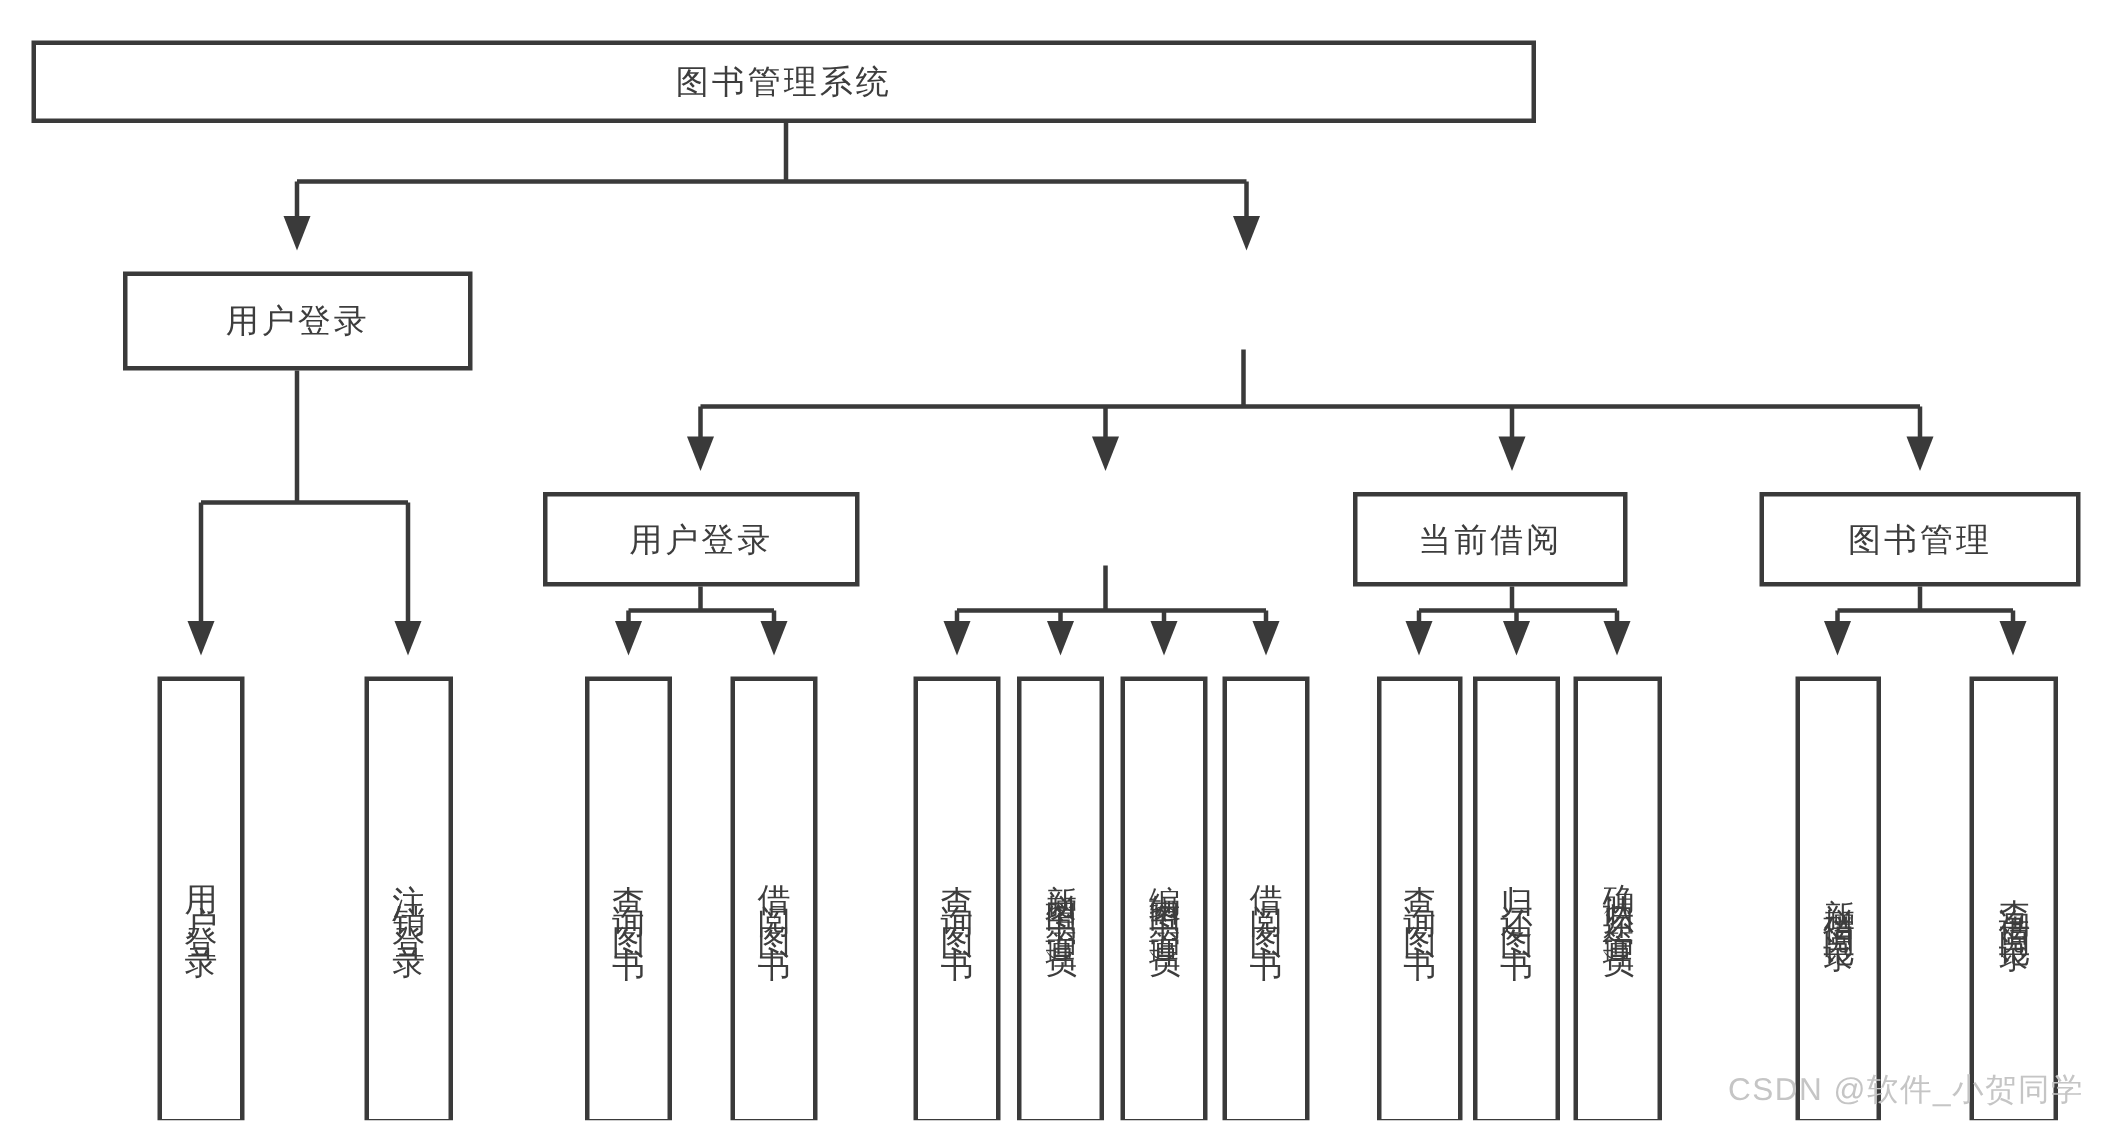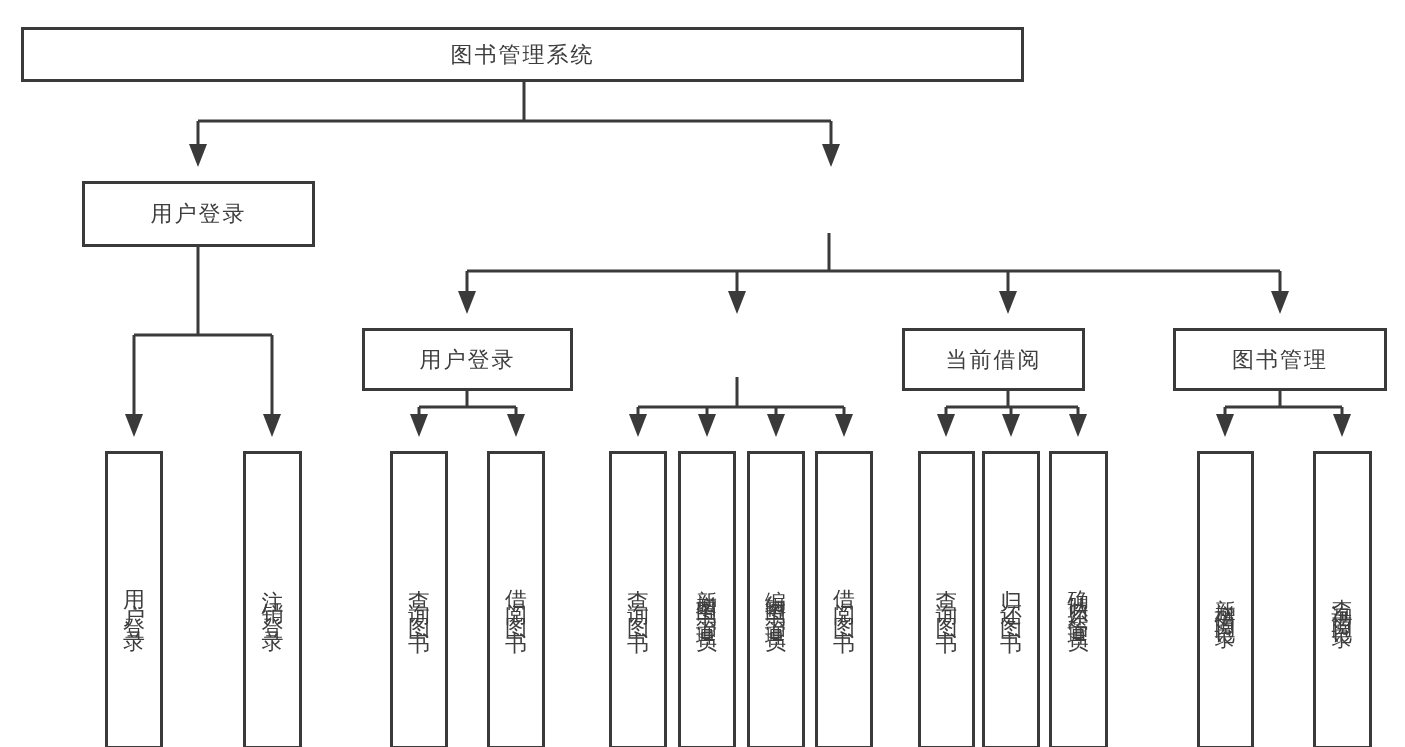--- a/index.html
+++ b/index.html
@@ -110,14 +110,15 @@
   <div class="node leaf tight" style="left:747px;top:437px;width:58px;height:298px">编辑图书（管理员）</div>
   <div class="node leaf" style="left:815px;top:437px;width:58px;height:298px">借阅图书</div>
 
   <div class="node leaf" style="left:918px;top:437px;width:57px;height:298px">查询图书</div>
   <div class="node leaf" style="left:982px;top:437px;width:58px;height:298px">归还图书</div>
   <div class="node leaf tight" style="left:1049px;top:437px;width:59px;height:298px">确认归还（管理员）</div>
 
   <div class="node leaf tight" style="left:1197px;top:437px;width:57px;height:298px">新增借阅记录</div>
   <div class="node leaf tight" style="left:1313px;top:437px;width:59px;height:298px">查询借阅记录</div>
 
+  <div class="watermark">CSDN @软件_小贺同学</div>
 
 </div>
 
 </body></html>

